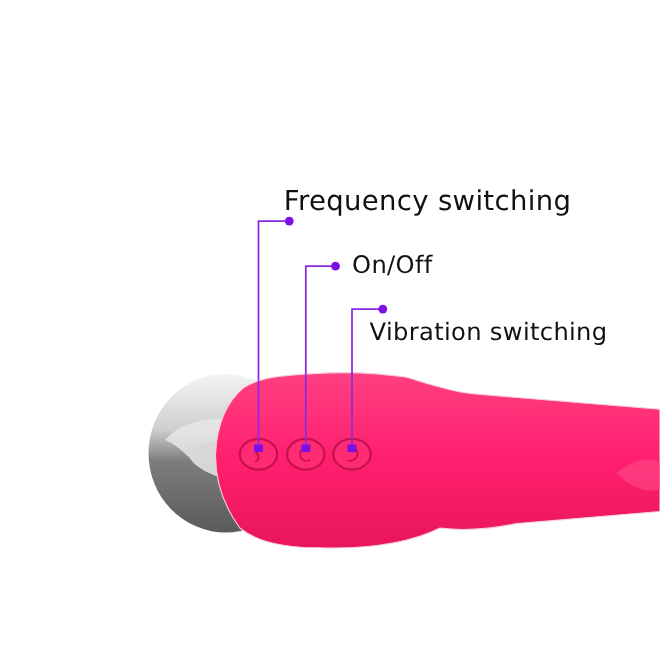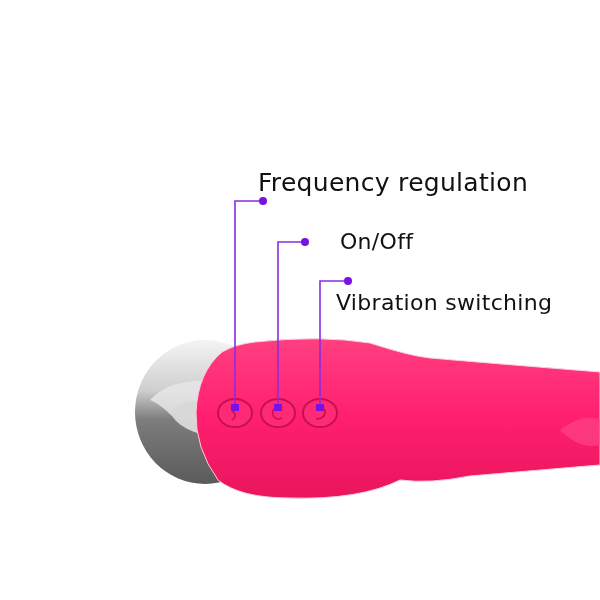--- a/index.html
+++ b/index.html
@@ -1,19 +1,19 @@
 <!DOCTYPE html>
 <html><head>
 <meta charset="utf-8">
 <style>
   html,body{margin:0;padding:0;background:#ffffff;}
   body{width:600px;height:600px;position:relative;overflow:hidden;font-family:"DejaVu Sans","Liberation Sans",sans-serif;}
   .label{position:absolute;color:#111111;white-space:nowrap;letter-spacing:0.3px;}
   .lbl1{left:258px;top:168px;font-size:25px;}
-  .lbl2{left:320px;top:229px;font-size:22px;margin-left:20px;}
+  .lbl2{left:320px;top:229px;font-size:22px;}
   .lbl3{left:336px;top:290px;font-size:22px;}
   svg.scene{position:absolute;left:0;top:0;}
 </style>
 </head>
 <body>
 
 <svg class="scene" width="600" height="600" viewBox="0 0 600 600">
   <defs>
     <linearGradient id="chromeGrad" x1="0" y1="0" x2="0" y2="1">
       <stop offset="0" stop-color="#f4f4f4"></stop>
@@ -73,15 +73,15 @@
   <circle cx="305" cy="242" r="4" fill="#7b10e6"></circle>
   <rect x="274" y="404" width="8" height="7" fill="#7b10e6"></rect>
 
   <g stroke="#8a2be2" stroke-width="1.6" fill="none">
     <polyline points="320,408 320,281 348,281"></polyline>
   </g>
   <circle cx="348" cy="281" r="4" fill="#7b10e6"></circle>
   <rect x="316" y="404" width="8" height="7" fill="#7b10e6"></rect>
 </svg>
 
-<div class="label lbl1">Frequency regulation</div>
+<div class="label lbl1">Frequency switching</div>
 <div class="label lbl2">On/Off</div>
 <div class="label lbl3">Vibration switching</div>
 
 </body></html>

